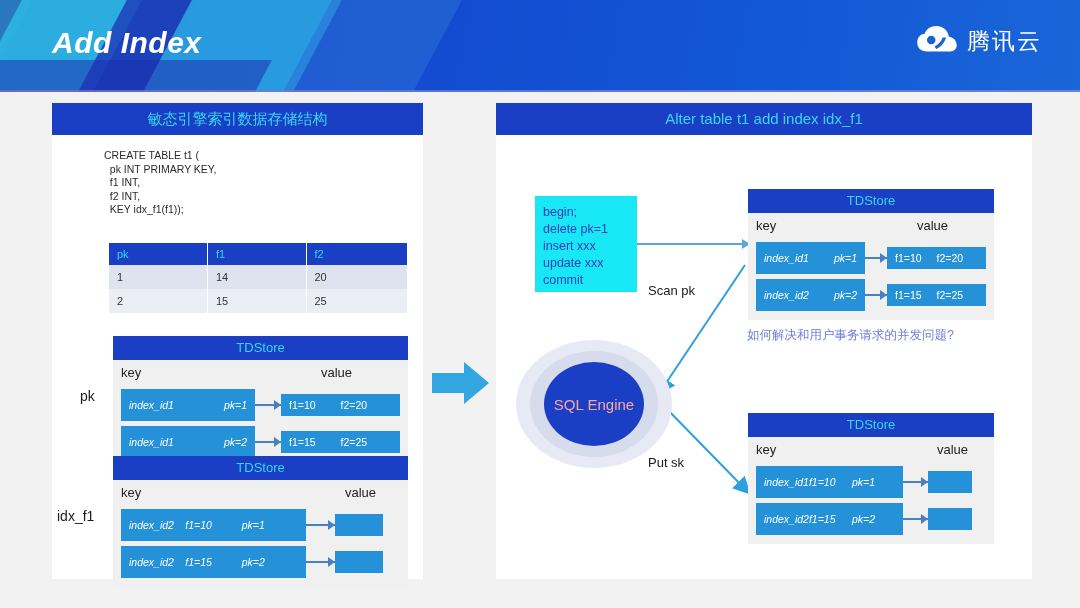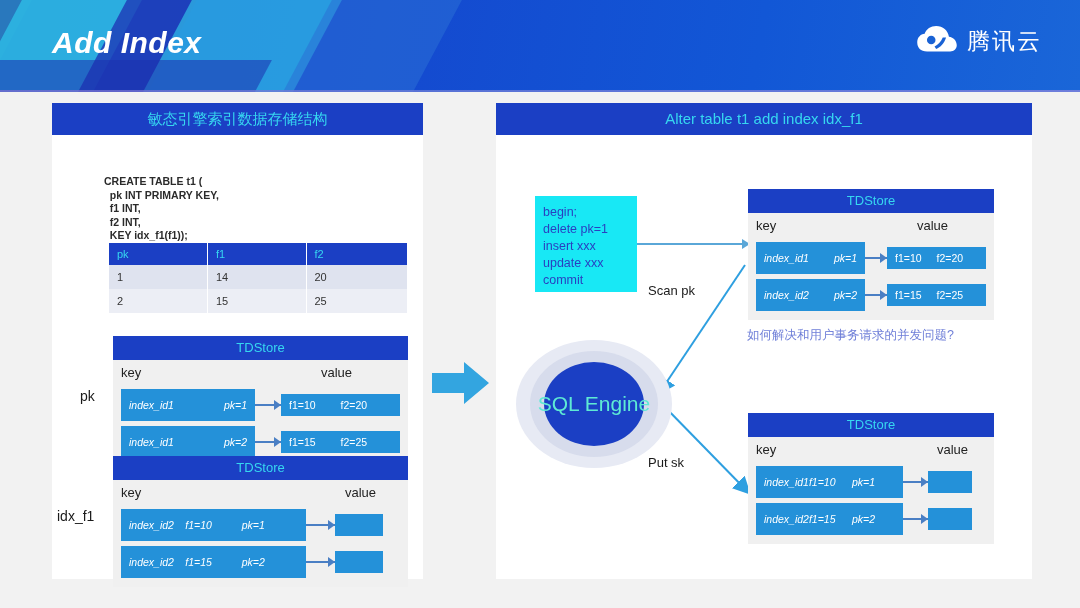--- a/index.html
+++ b/index.html
@@ -44,24 +44,23 @@
   .panel-head{
     background:#1b3fc4;color:#36d7f0;text-align:center;
     font-size:15px;line-height:32px;height:32px;
   }
   #left-panel{left:52px;top:103px;width:371px;height:476px;}
   #left-panel .panel-head{width:100%;}
   #right-panel{left:496px;top:103px;width:536px;height:476px;}
 
   
   .code{
-    position:absolute;left:52px;top:72px;
+    position:absolute;left:52px;top:46px;
     font-size:10.5px;line-height:13.5px;color:#2b2b2b;white-space:pre;
     font-family:"Liberation Sans","DejaVu Sans",sans-serif;
-    font-weight:bold;
   }
 
   
   .dtable{
     position:absolute;left:57px;top:140px;width:299px;
     border-collapse:collapse;font-size:11px;
   }
   .dtable th{
     background:#1b3fc4;color:#36d7f0;text-align:left;
     font-weight:normal;padding:5px 8px;border-right:1px solid #fff;
@@ -129,21 +128,21 @@
     background:#e7eaf4;
   }
   .ring-mid{
     position:absolute;left:14px;top:11px;width:128px;height:106px;border-radius:50%;
     background:#d7dcec;
   }
   .ring-core{
     position:absolute;left:28px;top:22px;width:100px;height:84px;border-radius:50%;
     background:#1b3fc4;display:flex;align-items:center;justify-content:center;
   }
-  .ring-core span{color:#5eead4;font-size:21px;white-space:nowrap;}
+  .ring-core span{color:#fca5a5;font-size:15px;white-space:nowrap;}
 
   .conn{position:absolute;left:0;top:0;width:1080px;height:608px;pointer-events:none;}
   .edge-label{position:absolute;font-size:13px;color:#1a1a1a;}
 
   #qtext{
     position:absolute;left:747px;top:327px;font-size:12.5px;color:#6f7fd8;
     white-space:nowrap;
   }
 </style>
 </head>

